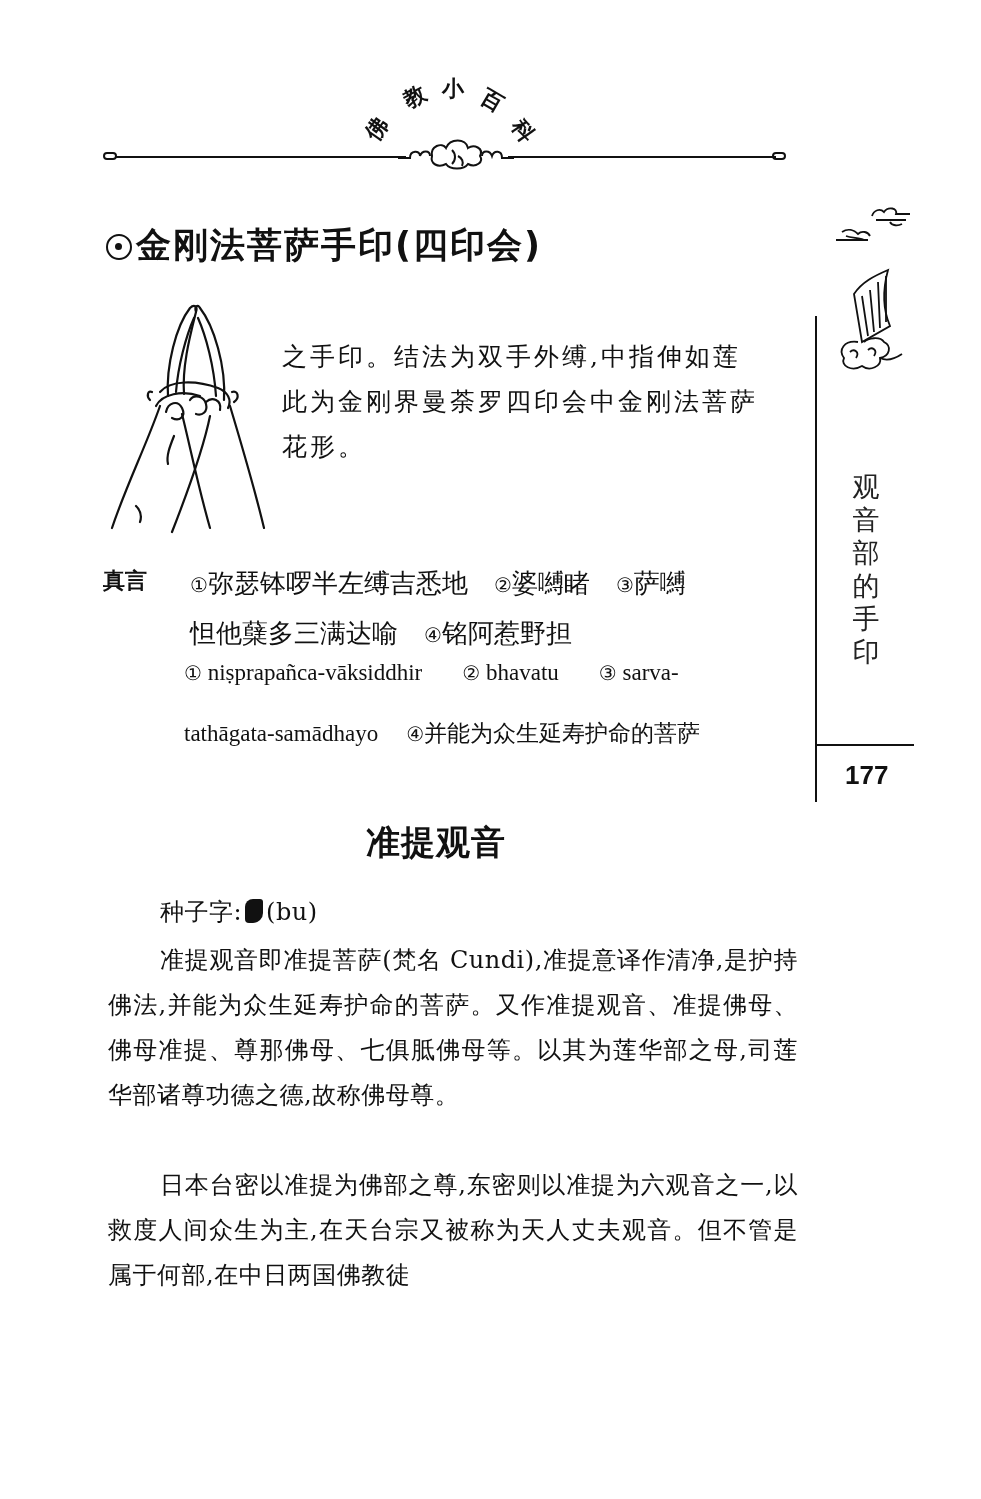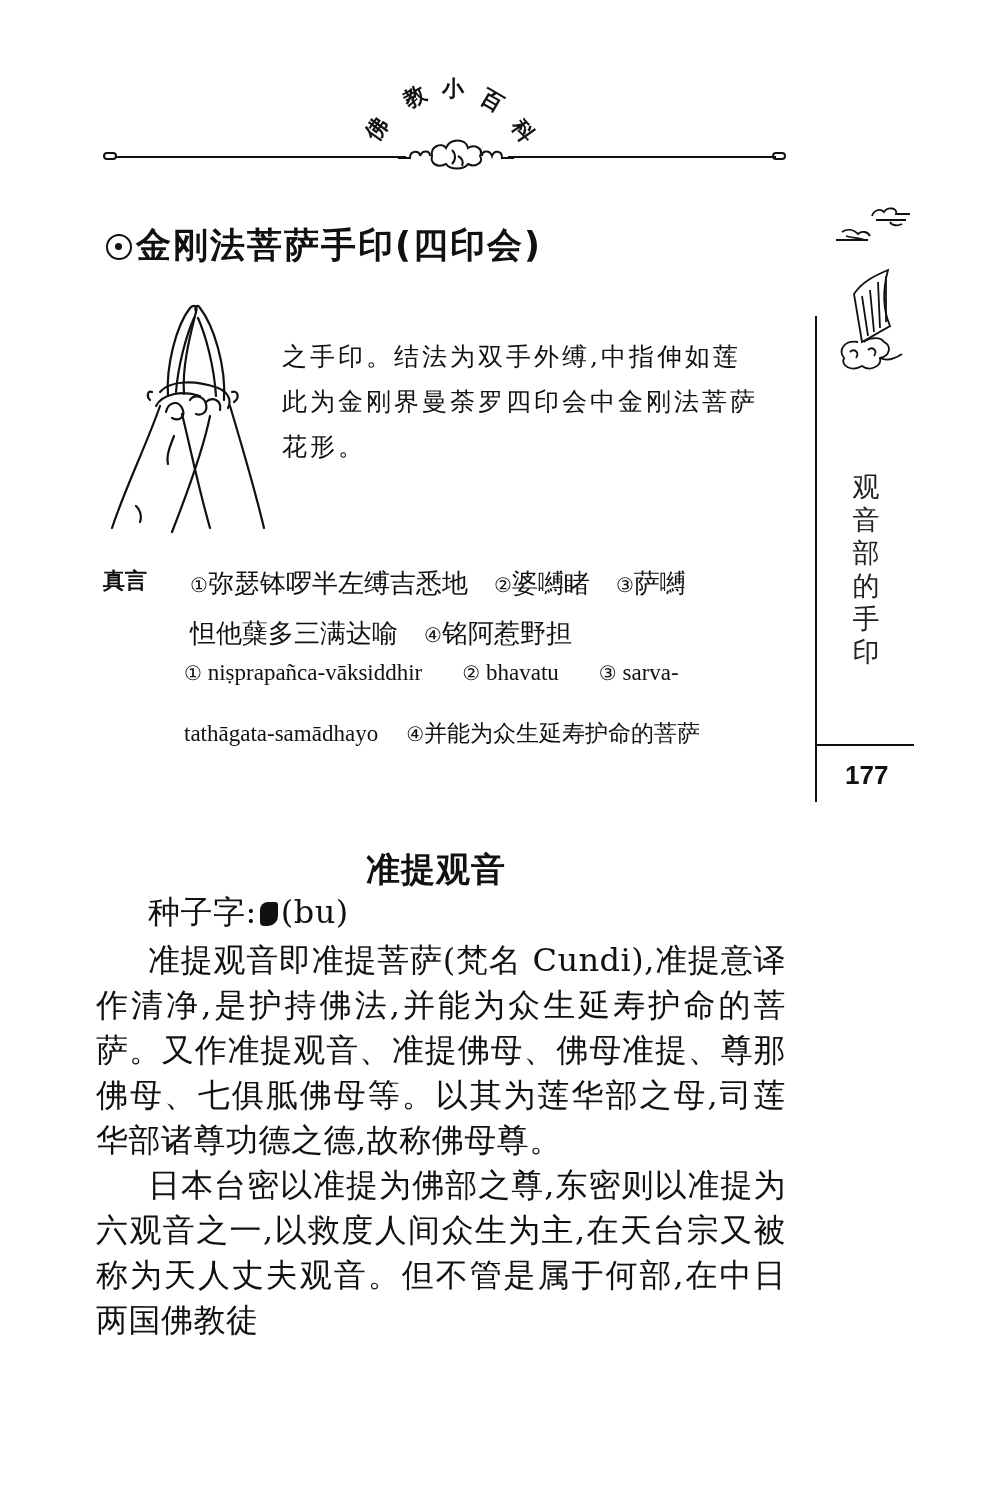--- a/index.html
+++ b/index.html
@@ -55,29 +55,29 @@
     }
     .num { font-size: 20px; }
     .roman-line {
       position: absolute; left: 184px; font-size: 23px; white-space: nowrap;
       font-family: "Liberation Serif", serif;
     }
     .gap { display: inline-block; }
 
     
     .sub-title {
-      position: absolute; left: 366px; top: 847px;
+      position: absolute; left: 366px; top: 820px;
       font-family: Liberation Sans, sans-serif; font-weight: bold; font-size: 34px;
       letter-spacing: 1px;
     }
 
     
     .para {
-      position: absolute; left: 96px; width: 690px;
-      font-size: 32px; line-height: 45px; text-align: justify;
+      position: absolute; left: 108px; width: 690px;
+      font-size: 24px; line-height: 45px; text-align: justify;
       font-family: "DejaVu Serif", serif; letter-spacing: 0.5px;
     }
     .indent { text-indent: 52px; }
     .seed-glyph {
       display: inline-block; width: 18px; height: 24px; background: #111;
       border-radius: 8px 3px 10px 4px; vertical-align: -3px; margin: 0 3px;
     }
 
     
     .side-vline { position: absolute; left: 815px; top: 316px; width: 2px; height: 486px; background: #111; }

